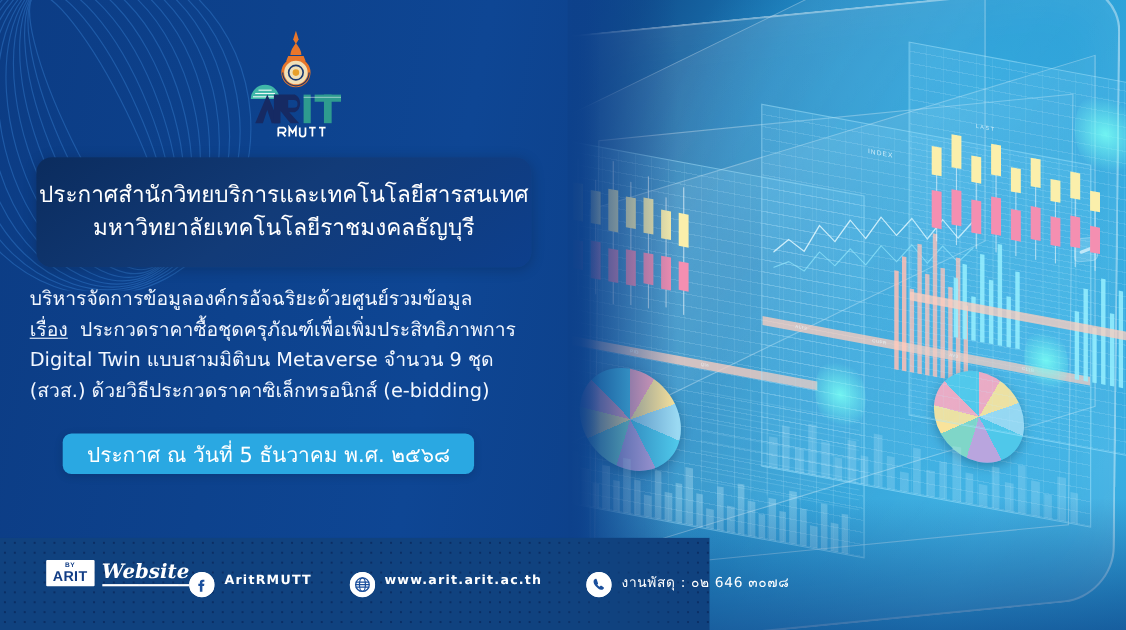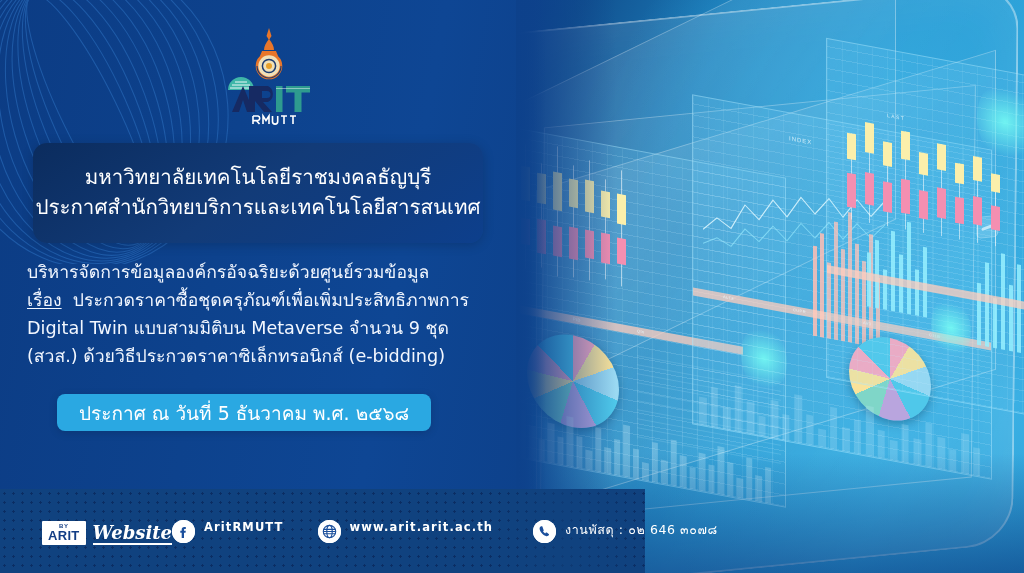--- a/index.html
+++ b/index.html
@@ -186,21 +186,21 @@
     color:#ffffff; font-size:11.5px; font-weight:bold; letter-spacing:1.1px;
     font-family:"DejaVu Sans","Liberation Sans",sans-serif; white-space:nowrap;
   }
   .f-item .lbl.thai{ letter-spacing:.6px; font-weight:normal; font-size:12.5px; }
   .circ{
     width:23px; height:23px; border-radius:50%; background:#ffffff;
     display:flex; align-items:center; justify-content:center; flex:0 0 auto;
   }
 
   
-  .byarit{ position:absolute; left:42px; bottom:28px; display:flex; align-items:flex-end; z-index:60; }
+  .byarit{ position:absolute; left:42px; bottom:40px; display:flex; z-index:60; }
   .byarit .wbox{
     background:#ffffff; padding:2px 6px 3px; text-align:center; line-height:1;
     border-radius:1px;
   }
   .byarit .wbox .by{ display:block; font-size:6px; font-weight:bold; color:#123d85; letter-spacing:.6px; }
   .byarit .wbox .arit{ display:block; font-size:13px; font-weight:bold; color:#123d85; letter-spacing:.3px; }
   .byarit .site{
     color:#ffffff; font-size:18px; font-style:italic; font-weight:bold;
     font-family:"DejaVu Serif","Liberation Serif",serif;
     margin-left:7px; padding-bottom:0;
@@ -502,22 +502,22 @@
           <path d="M39 90 v8 M39 90 h5 a2.4 2.4 0 0 1 0 4.6 h-5 M42.5 94.6 l3 3.4"></path>
           <path d="M49 98 v-8 l3 4.5 l3 -4.5 v8"></path>
           <path d="M58.5 90 v5.5 a2.6 2.6 0 0 0 5.2 0 V90"></path>
           <path d="M67 90 h6 M70 90 v8"></path>
           <path d="M76 90 h6 M79 90 v8"></path>
         </g>
       </svg>
     </div>
 
     <div class="title-card">
+      <div class="tline">ประกาศสำนักวิทยบริการและเทคโนโลยีสารสนเทศ</div>
       <div class="tline">มหาวิทยาลัยเทคโนโลยีราชมงคลธัญบุรี</div>
-      <div class="tline">ประกาศสำนักวิทยบริการและเทคโนโลยีสารสนเทศ</div>
     </div>
 
     <div class="body-block">
       <div class="bline">บริหารจัดการข้อมูลองค์กรอัจฉริยะด้วยศูนย์รวมข้อมูล</div>
       <div class="bline"><span class="subj">เรื่อง</span>&nbsp;&nbsp;<span>ประกวดราคาซื้อชุดครุภัณฑ์เพื่อเพิ่มประสิทธิภาพการ</span></div>
       <div class="bline">Digital Twin แบบสามมิติบน Metaverse จำนวน 9 ชุด</div>
       <div class="bline">(สวส.) ด้วยวิธีประกวดราคาซิเล็กทรอนิกส์ (e-bidding)</div>
     </div>
 
     <div class="date-pill">

